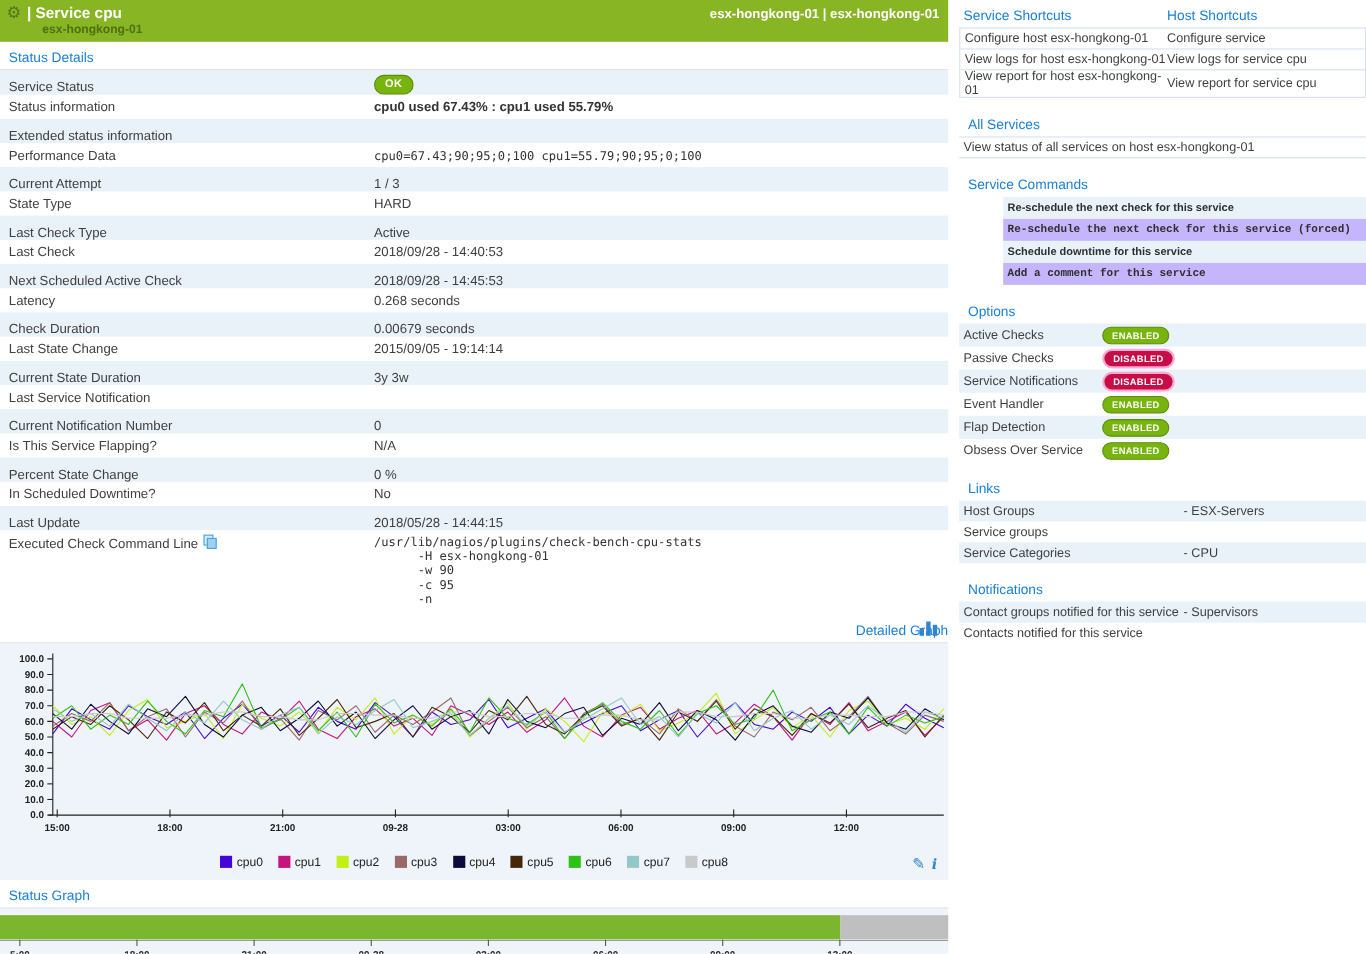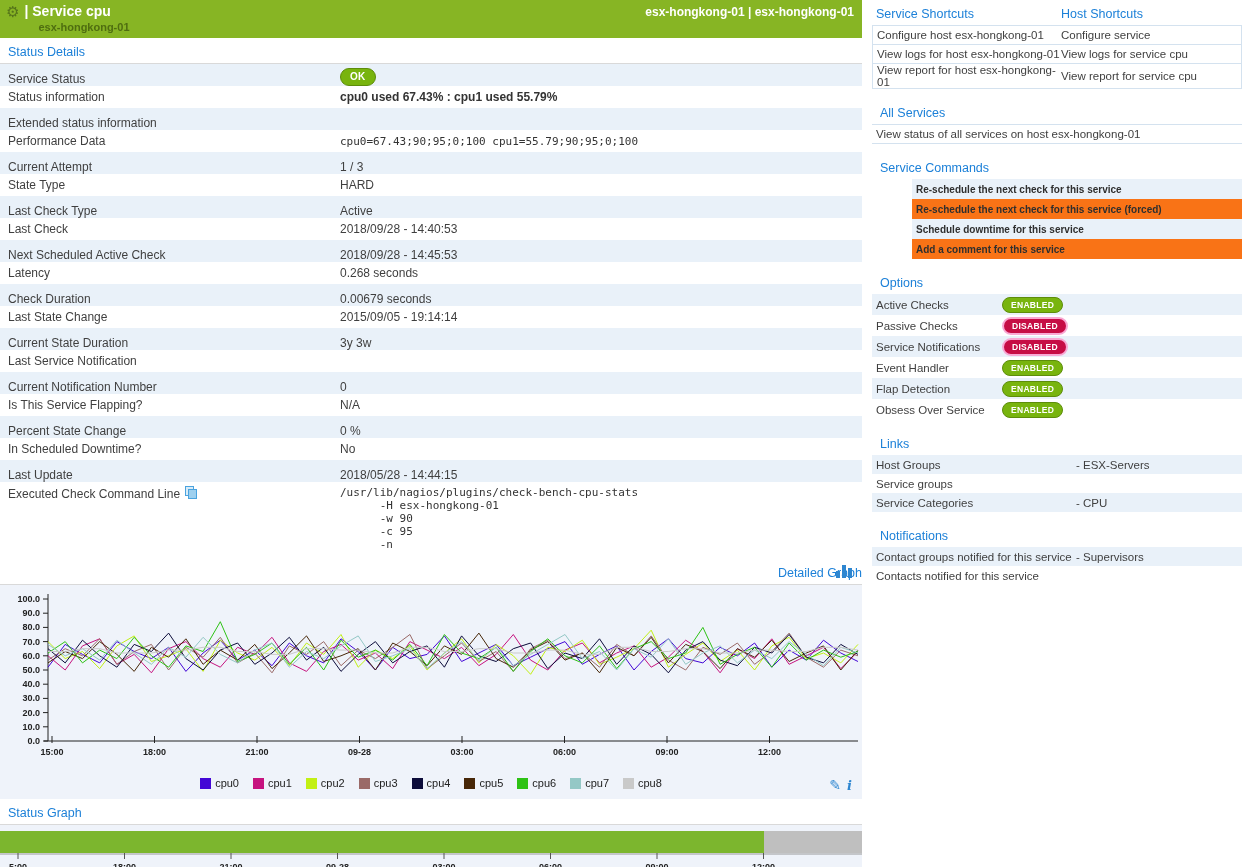--- a/index.html
+++ b/index.html
@@ -38,21 +38,21 @@
   .copy-icon i { position:absolute; left:3px; top:3px; width:9px; height:10px; border:1px solid #4AA3DF; background:#9ED0EF; }
 
   
   .graph-header-row { position:relative;text-align:right; }
   .chart-icon { position:absolute; right:10px; top:6px; display:inline-flex; align-items:flex-end; gap:2px; cursor:pointer; }
   .chart-icon i { display:block; width:4px; background:#2E86D0; }
   .chart-icon i:nth-child(1){height:7px;} .chart-icon i:nth-child(2){height:13px;} .chart-icon i:nth-child(3){height:10px;}
   .graph-area { background:#EFF3FA; width:862px; padding-top:4px; }
   .legend-row { position:relative; height:26px; }
   .legend { display:flex; justify-content:center; gap:14px; padding-top:4px; font-size:11px; color:#222; }
-  .legend .li { display:flex; align-items:center; gap:4px; }
+  .legend .li { display:flex; align-items:flex-start; gap:4px; }
   .legend .sw { width:11px; height:11px; display:inline-block; }
   .legend-icons { position:absolute; right:10px; top:3px; }
   .pencil { color:#2E86D0; font-size:14px; cursor:pointer; }
   .info { color:#2E86D0; font-family:"DejaVu Serif", serif; font-style:italic; font-weight:bold; font-size:13px; margin-left:6px; cursor:pointer; }
 
   .status-graph-area { background:#EFF3FA; width:862px; padding-top:6px; }
   .status-bar { width:862px; height:22px; display:flex; }
   .seg-ok { background:#7CB62E; height:100%; }
   .seg-rest { background:#BFBFBF; height:100%; flex:1; }
 
@@ -61,21 +61,21 @@
   .rp-headrow .section-header { width:50%; padding-left:4px; }
   .rp-table { border:1px solid #D4E2EF; border-bottom:none; }
   .rp-row { display:flex; min-height:19px; align-items:center; font-size:11.5px;
     border-bottom:1px solid #D4E2EF; cursor:pointer; }
   .rp-row .c1 { width:188px; padding-left:4px; }
   .rp-row .c2 { flex:1; }
   .rp-single { font-size:11.5px; border-top:1px solid #D4E2EF; }
   .rp-single .rp-row { padding-left:4px; }
   .rp-cmd-row { font-size:10px; font-weight:bold; color:#2f2f2f; min-height:20px; display:flex;
     align-items:center; padding-left:4px; cursor:pointer;margin-left:40px; }
-  .rp-cmd-row.a { background:#E9F1F9; } .rp-cmd-row.b { background:#f97316; }
+  .rp-cmd-row.a { background:#E9F1F9; } .rp-cmd-row.b { background:#c4b5fd;font-family:Liberation Mono, monospace; }
   .opt-row { display:flex; align-items:center; min-height:21px; font-size:11.5px; padding-left:4px; }
   .opt-row.alt { background:#E9F1F9; }
   .opt-row .ol { width:126px; }
   .opt-row .badge { font-size:8.5px; padding:2px 8px; }
   .kv-row { display:flex; align-items:center; min-height:19px; font-size:11.5px; padding-left:4px; }
   .kv-row.alt { background:#E9F1F9; }
   .kv-row .kl { width:200px; }
   .kv-row .kv { flex:1; cursor:pointer; }
   .rp-gap { height:10px; }
 </style>

